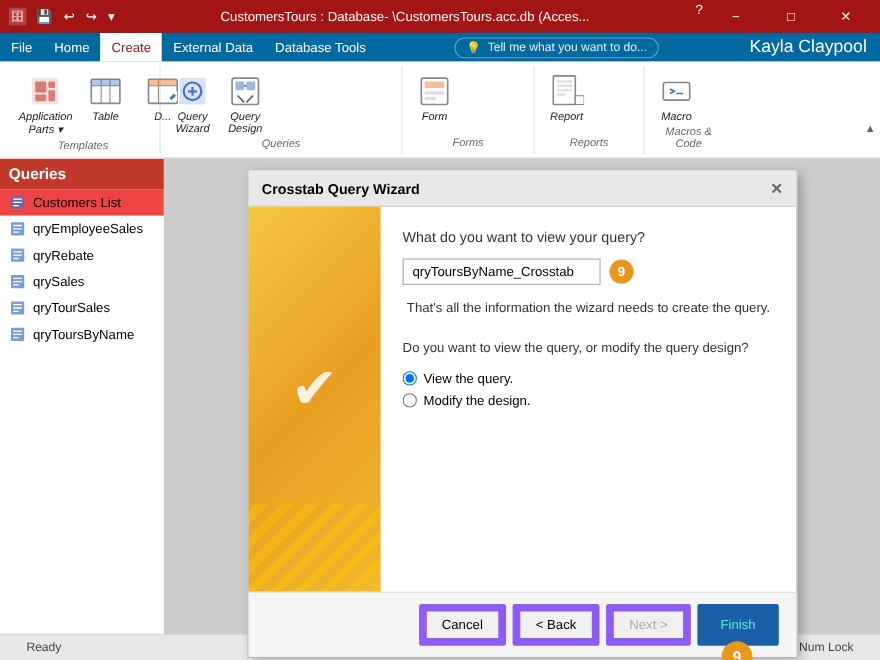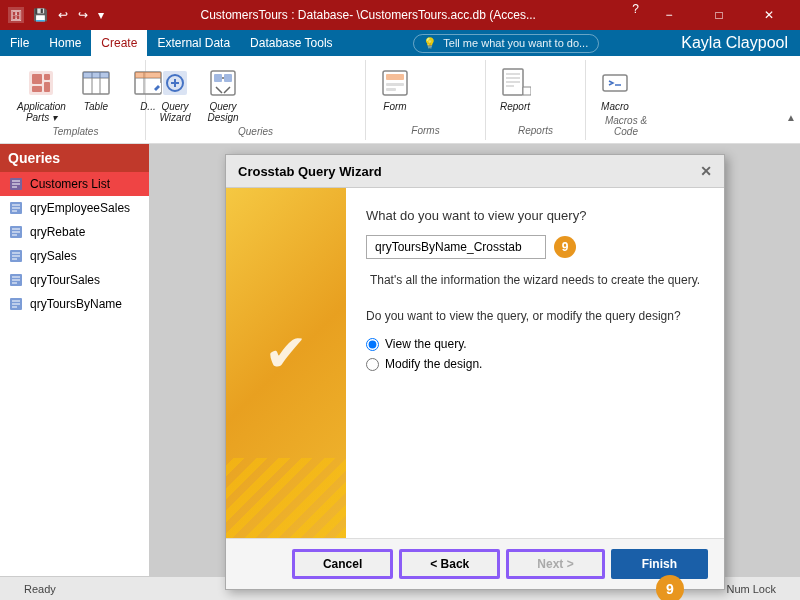--- a/index.html
+++ b/index.html
@@ -205,47 +205,45 @@
     .dialog-info2 {
       font-size: 12px;
       color: #333;
       margin-bottom: 14px;
     }
     .radio-group {
       margin-bottom: 10px;
     }
     .radio-item {
       display: flex;
-      align-items: center;
       gap: 6px;
       margin-bottom: 6px;
       font-size: 12px;
       cursor: pointer;
     }
     .radio-item input[type=radio] { cursor: pointer; }
     .dialog-footer {
       border-top: 1px solid #ddd;
       padding: 10px 16px;
       display: flex;
       justify-content: flex-end;
       gap: 6px;
       background: #f5f5f5;
     }
     .dialog-btn {
-      padding: 5px 28px;
-      font-size: 12px;
-      border: 3px solid #8b5cf6;
+      padding: 5px 14px;
+      font-size: 12px;
+      border: 7px solid #8b5cf6;
       background: #f0f0f0;
       cursor: pointer;
       border-radius: 2px;
-      font-weight: bold;
     }
     .dialog-btn.primary {
       background: #1a5fa8;
-      color: #ffffff;
+      color: #5eead4;
       border-color: #1a5fa8;
     }
     .dialog-btn.disabled {
       color: #aaa;
       cursor: default;
     }
     .step-badge-large {
       background: #e8961e;
       color: white;
       border-radius: 50%;

